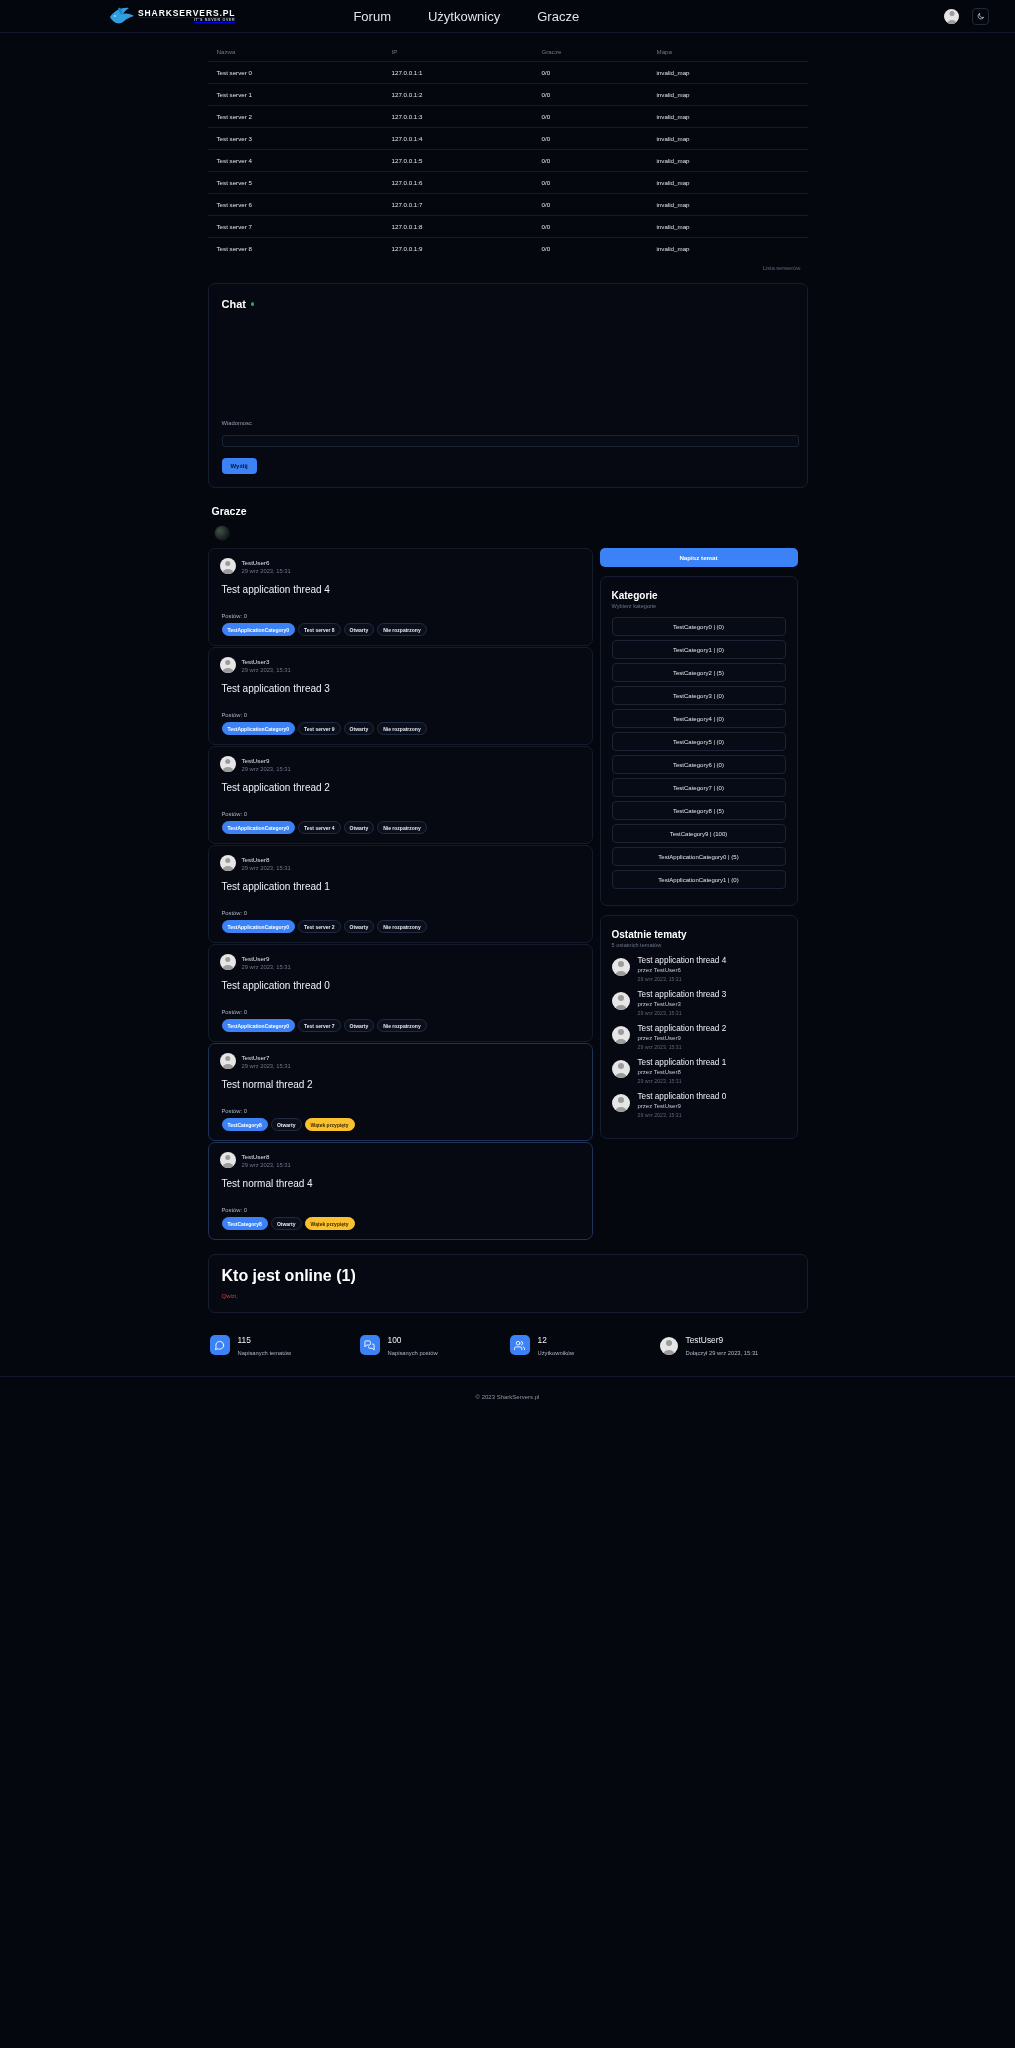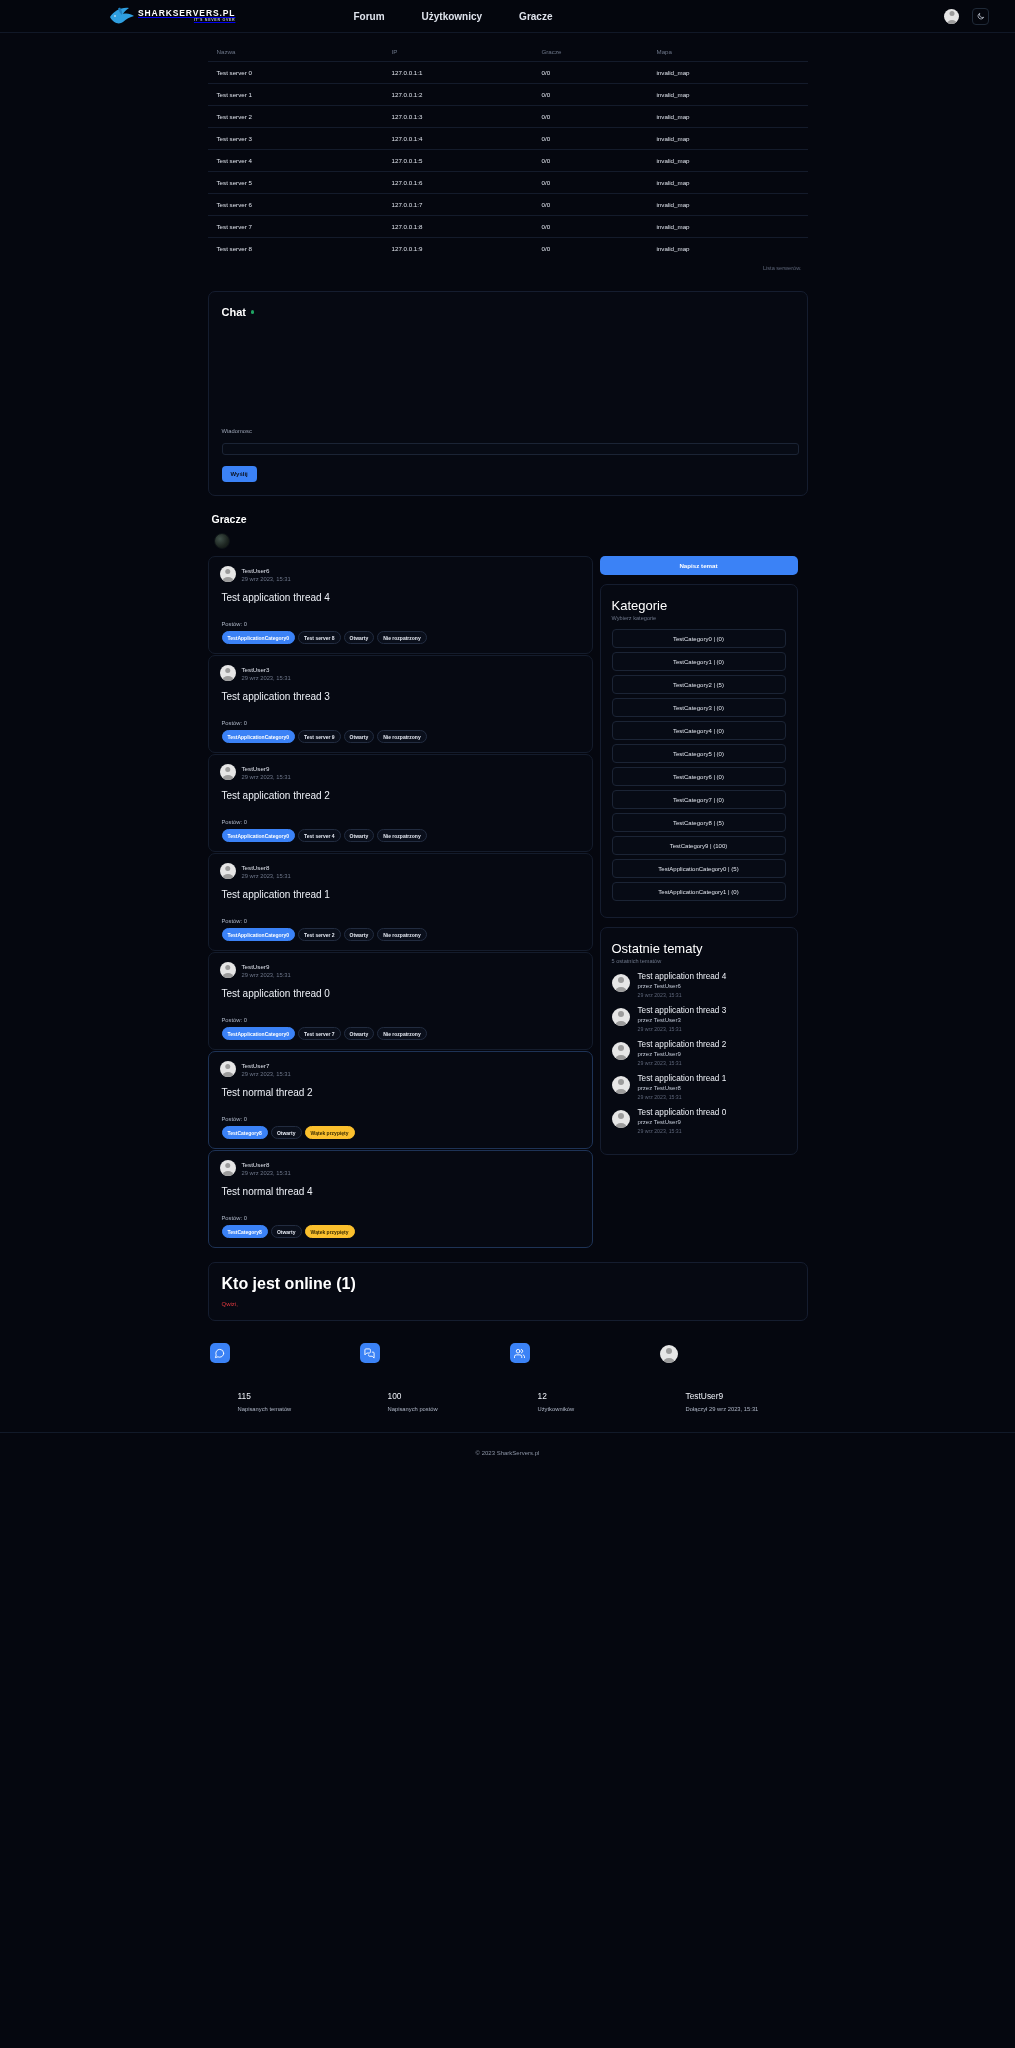--- a/index.html
+++ b/index.html
@@ -26,21 +26,21 @@
   .brand-text { display: flex; flex-direction: column; line-height: 1; align-items: flex-end; }
   .brand-name {
     font-size: 8.5px; font-weight: bold; letter-spacing: .9px; color: #fff;
   }
   .brand-tag {
     font-size: 3.6px; font-weight: bold; letter-spacing: .7px; color: #b8c0d0;
     margin-top: 1.5px;
   }
   .nav-links { display: flex; gap: 37px; margin-left: 118px; }
   .nav-link {
-    font-size: 10px; color: #dfe3ec; text-decoration: none; cursor: pointer; font-weight: bold;
+    font-size: 13px; color: #dfe3ec; text-decoration: none; cursor: pointer;
   }
   .nav-right { margin-left: auto; display: flex; align-items: center; gap: 13px; }
   .avatar-nav {
     width: 15px; height: 15px; border-radius: 50%;
     background: #e6e6e6; position: relative; overflow: hidden;
   }
   .avatar-nav::before {
     content: ""; position: absolute; left: 50%; top: 2.5px;
     transform: translateX(-50%);
     width: 5px; height: 5px; border-radius: 50%; background: #9c9c9c;
@@ -76,21 +76,21 @@
   .col-ip   { width: 150px; }
   .col-pl   { width: 115px; }
   .caption  { text-align: right; font-size: 5.6px; color: #5d6578; padding: 6px 6px 0 0; }
 
   
   .card {
     border: 1px solid #151d2f; border-radius: 7px; background: #060912;
   }
 
   
-  .chat { margin-top: 20px; padding: 14px 8px 13px 13px; }
+  .chat { margin-top: 12px; padding: 14px 8px 13px 13px; }
   .chat-head { display: flex; align-items: center; gap: 5px; }
   .chat-title { font-size: 11px; font-weight: bold; color: #fff; }
   .chat-dot { width: 3.5px; height: 3.5px; border-radius: 50%; background: #1fa463; }
   .chat-log { height: 110px; }
   .field-label { font-size: 5.8px; color: #99a1b2; margin-bottom: 3px; }
   .chat-input {
     width: 100%; height: 12px; border: 1px solid #1b2435; border-radius: 3px;
     background: #070b15; outline: none;
     font-family: "Liberation Sans", sans-serif; font-size: 6px; color: #e8eaf2;
     padding: 0 5px;
@@ -148,21 +148,21 @@
   .tag.blue { background: #3b82f6; border-color: #3b82f6; color: #fff; }
   .tag.yellow { background: #fbc02d; border-color: #fbc02d; color: #3b2c00; }
 
   
   .side-btn {
     display: block; width: 100%; background: #3b82f6; color: #fff; border: none;
     border-radius: 5px; padding: 6px 0; font-size: 6.2px; font-weight: bold;
     cursor: pointer; text-align: center; font-family: "Liberation Sans", sans-serif;
   }
   .side-card { margin-top: 9px; padding: 13px 11px 12px 11px; }
-  .side-title { font-size: 13px; font-weight: normal; color: #fff; }
+  .side-title { font-size: 10px; font-weight: bold; color: #fff; }
   .side-sub { font-size: 5.6px; color: #6d7689; margin-top: 2px; margin-bottom: 8px; }
   .cat-item {
     display: block; width: 100%; border: 1px solid #1b2435; border-radius: 4px;
     background: #070b15; color: #dfe3ec; font-size: 6px; text-align: center;
     padding: 5.5px 0; margin-bottom: 4px; cursor: pointer;
     font-family: "Liberation Sans", sans-serif;
   }
   .topic-row { display: flex; gap: 8px; align-items: flex-start; margin-bottom: 8px; }
   .topic-av {
     width: 18px; height: 18px; border-radius: 50%; background: #e6e6e6;
@@ -185,21 +185,21 @@
   .online-title { font-size: 16px; font-weight: bold; color: #fff; }
   .online-users { font-size: 6px; color: #e0393f; margin-top: 8px; }
 
   
   .stats { display: flex; gap: 0; margin-top: 22px; padding: 0 2px; }
   .stat { display: flex; align-items: flex-start; gap: 8px; width: 150px; }
   .stat-icon {
     width: 20px; height: 20px; border-radius: 5px; background: #3b82f6;
     display: flex; align-items: center; justify-content: center; flex: none;
   }
-  .stat-num { font-size: 8.4px; color: #eef1f7; margin-top: 48px; }
+  .stat-num { font-size: 8.4px; color: #eef1f7; }
   .stat-lab { font-size: 5.8px; color: #aeb6c6; margin-top: 5px; }
   .stat-user { display: flex; align-items: flex-start; gap: 8px; }
 
   
   .footer {
     margin-top: 20px; border-top: 1px solid #121a29; padding: 17px 0 15px 0;
     text-align: center;
   }
   .footer-text { font-size: 6px; color: #8c94a5; }
 </style>

